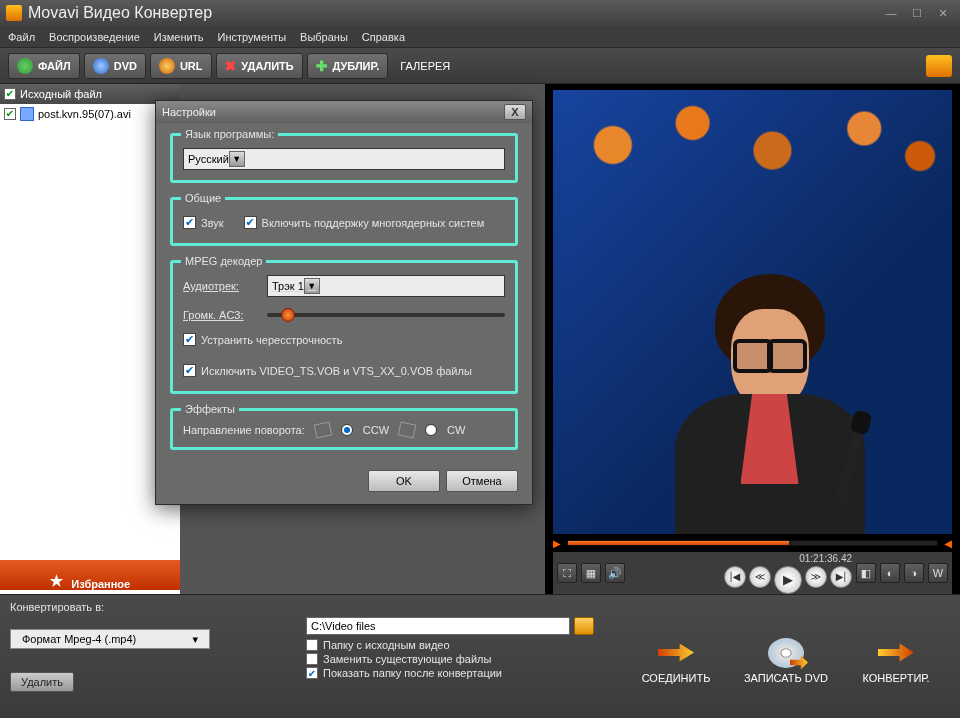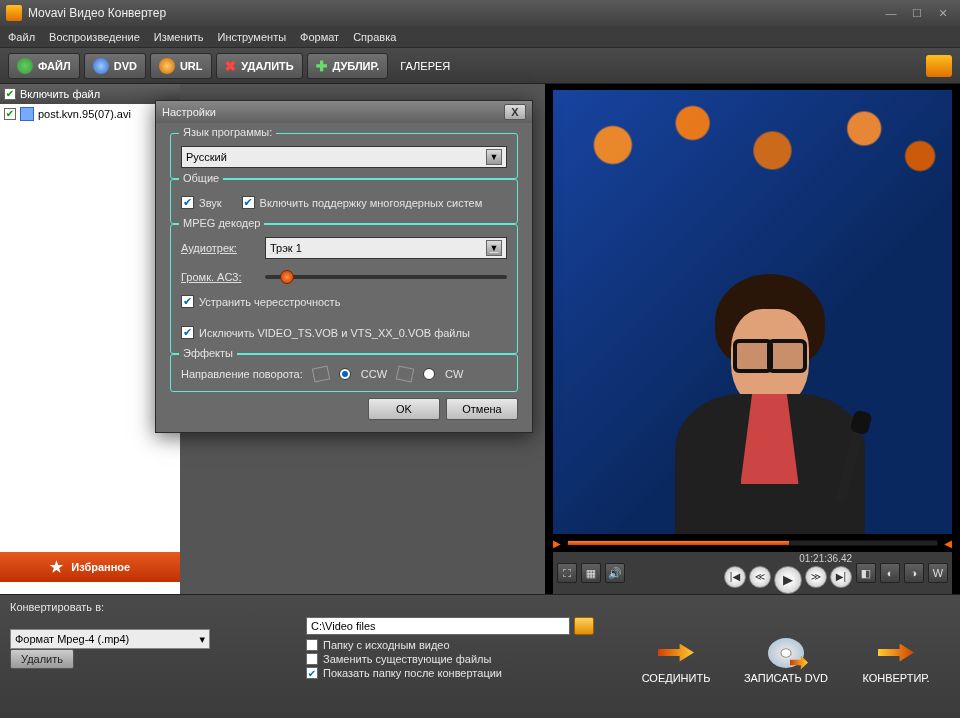--- a/index.html
+++ b/index.html
@@ -1,20 +1,20 @@
 <!DOCTYPE html>
 <html><head>
 <meta charset="utf-8">
 <style>
 * { margin: 0; padding: 0; box-sizing: border-box; font-family: Tahoma, Arial, sans-serif; font-size: 11px; }
 body { background: #3a3a3a; color: #ddd; width: 960px; height: 718px; overflow: hidden; position: relative; }
 
 .titlebar { height: 26px; background: linear-gradient(#5a5a5a,#404040); display: flex; align-items: center; padding: 0 6px; }
 .titlebar .logo { width: 16px; height: 16px; background: linear-gradient(#ffc020,#e07000); border-radius: 2px; margin-right: 6px; }
-.titlebar .title { flex: 1; color: #eee; font-size: 12px; }
+.titlebar .title { flex: 1; color: #eee; font-size: 16px; }
 .titlebar .winbtns { display: flex; gap: 4px; }
 .titlebar .winbtn { width: 22px; height: 16px; display: flex; align-items: center; justify-content: center; color: #aaa; cursor: pointer; }
 
 .menubar { height: 22px; background: #3c3c3c; display: flex; align-items: center; padding: 0 8px; gap: 14px; border-bottom: 1px solid #2a2a2a; }
 .menubar span { color: #e4e4e4; cursor: pointer; }
 
 .toolbar { height: 36px; background: linear-gradient(#4a4a4a,#3a3a3a); display: flex; align-items: center; padding: 0 8px; gap: 4px; border-bottom: 1px solid #222; }
 .tbtn { height: 26px; background: linear-gradient(#707070,#555); border: 1px solid #2a2a2a; border-radius: 3px; display: flex; align-items: center; padding: 0 8px; gap: 5px; color: #fff; cursor: pointer; font-weight: bold; }
 .tbtn .ic { width: 16px; height: 16px; border-radius: 50%; }
 .ic-add { background: radial-gradient(#6c6,#393); }
@@ -25,21 +25,21 @@
 .toolbar .spacer { flex: 1; }
 .toolbar .help { width: 26px; height: 22px; background: linear-gradient(#ffc020,#e07000); border-radius: 3px; }
 
 .maingrid { display: flex; height: 510px; }
 .leftcol { width: 180px; background: #fff; color: #000; display: flex; flex-direction: column; position: relative; }
 .listhdr { height: 20px; background: linear-gradient(#606060,#484848); color: #fff; display: flex; align-items: center; padding: 0 4px; gap: 4px; font-size: 11px; }
 .listhdr .chk, .filerow .chk { width: 12px; height: 12px; background: #fff; border: 1px solid #666; display: inline-flex; align-items: center; justify-content: center; color: #090; font-size: 10px; line-height: 1; }
 .filerow { height: 20px; display: flex; align-items: center; padding: 0 4px; gap: 4px; background: #fff; }
 .filerow .fi { width: 14px; height: 14px; background: #7af; border: 1px solid #36c; }
 .filerow span { color: #000; }
-.fav { position: absolute; bottom: 12px; left: 0; right: 0; height: 30px; background: linear-gradient(#e55a20,#c03000); display: flex; align-items: center; justify-content: center; gap: 8px; color: #fff; font-weight: bold; font-size: 13px; cursor: pointer; }
+.fav { position: absolute; bottom: 4px; left: 0; right: 0; height: 30px; background: linear-gradient(#e55a20,#c03000); display: flex; align-items: flex-end; justify-content: center; gap: 8px; color: #fff; font-weight: bold; font-size: 13px; cursor: pointer; }
 .fav::before { content: "★"; color: #fff; font-size: 15px; }
 
 .midcol { flex: 1; background: #555; }
 .rightcol { width: 415px; background: #000; position: relative; display: flex; flex-direction: column; padding: 6px 8px 0 8px; }
 .preview { flex: 1; background: linear-gradient(135deg,#1844a0 0%,#0a2860 60%); position: relative; overflow: hidden; }
 .preview .lights { position: absolute; top: 0; left: 0; right: 0; height: 110px; background:
   radial-gradient(circle at 15% 50%, #ff9020 0 18px, transparent 20px),
   radial-gradient(circle at 35% 30%, #ff8010 0 16px, transparent 18px),
   radial-gradient(circle at 55% 55%, #e07010 0 18px, transparent 20px),
   radial-gradient(circle at 78% 35%, #ff9030 0 16px, transparent 18px),
@@ -64,21 +64,21 @@
 .pctrl .gbtn { width: 20px; height: 20px; border: 1px solid #222; background: linear-gradient(#606060,#404040); border-radius: 2px; display: flex; align-items: center; justify-content: center; color: #ddd; font-size: 11px; cursor: pointer; }
 .pctrl .center { flex: 1; display: flex; flex-direction: column; align-items: flex-end; }
 .pctrl .time { font-size: 10px; color: #ccc; margin-bottom: 2px; }
 .pctrl .transport { display: flex; gap: 3px; }
 .cbtn { width: 22px; height: 22px; border-radius: 50%; background: radial-gradient(#f4f4f4 30%,#bbb); border: 1px solid #888; display: flex; align-items: center; justify-content: center; color: #333; cursor: pointer; font-size: 10px; }
 .cbtn.play { width: 28px; height: 28px; font-size: 13px; }
 
 .bottom { background: linear-gradient(#4a4a4a,#3a3a3a); display: flex; height: 132px; border-top: 1px solid #222; }
 .bcol1 { width: 300px; padding: 6px 10px; }
 .convlbl { color: #e4e4e4; margin-bottom: 16px; display: block; }
-.fmtselect { width: 200px; height: 20px; background: #ececec; border: 1px solid #888; color: #000; padding: 0 4px; display: flex; align-items: center; justify-content: space-between; cursor: pointer; margin-bottom: 0; }
+.fmtselect { width: 200px; height: 20px; background: #ececec; border: 1px solid #888; color: #000; padding: 0 11px; display: flex; align-items: center; justify-content: space-between; cursor: pointer; margin-bottom: 23px; }
 .smbtn { height: 20px; padding: 0 10px; background: linear-gradient(#ccc,#999); border: 1px solid #555; border-radius: 2px; color: #222; cursor: pointer; display: inline-flex; align-items: center; }
 .bcol2 { width: 300px; padding: 22px 6px 6px 6px; }
 .path { display: flex; gap: 4px; margin-bottom: 4px; }
 .path .inp { flex: 1; height: 18px; background: #fff; border: 1px solid #666; color: #000; padding: 0 4px; display: flex; align-items: center; }
 .path .fold { width: 20px; height: 18px; background: linear-gradient(#ffd060,#e09000); border: 1px solid #a06000; border-radius: 2px; cursor: pointer; }
 .optrow { display: flex; align-items: center; gap: 5px; margin-top: 2px; color: #e4e4e4; }
 .optrow .cb { width: 12px; height: 12px; background: #fff; border: 1px solid #666; display: inline-flex; align-items: center; justify-content: center; color: #06c; font-size: 10px; }
 .bcol3 { flex: 1; display: flex; align-items: center; justify-content: flex-end; gap: 10px; padding-right: 14px; }
 .bigbtn { width: 100px; height: 70px; display: flex; flex-direction: column; align-items: center; justify-content: center; gap: 4px; color: #fff; cursor: pointer; }
 .bigbtn .bi { width: 36px; height: 30px; position: relative; }
@@ -90,23 +90,23 @@
 .status { height: 20px; background: #2c2c2c; border-top: 1px solid #111; display: flex; align-items: center; padding: 0 8px; color: #ccc; font-size: 11px; }
 .status .mid { flex: 1; text-align: center; }
 .status .r { margin-left: 4px; }
 
 
 .dialog { position: absolute; left: 155px; top: 100px; width: 378px; background: #6a6a6a; border: 1px solid #2a2a2a; box-shadow: 0 4px 20px rgba(0,0,0,.6); }
 .dlg-title { height: 22px; background: linear-gradient(#888,#606060); display: flex; align-items: center; padding: 0 6px; }
 .dlg-title span { flex: 1; color: #eee; }
 .dlg-title .x { width: 22px; height: 16px; background: linear-gradient(#ddd,#aaa); border: 1px solid #555; border-radius: 2px; display: flex; align-items: center; justify-content: center; color: #333; cursor: pointer; font-weight: bold; }
 .dlg-body { padding: 10px 14px 6px 14px; }
-.gbox { border: 1px solid #5eead4; border-radius: 3px; padding: 12px 10px 10px 10px; position: relative; }
+.gbox { border: 3px solid #5eead4; border-radius: 3px; padding: 12px 10px 10px 10px; margin-bottom: 14px; position: relative; }
 .gbox > .lg { position: absolute; top: -8px; left: 8px; background: #6a6a6a; padding: 0 4px; color: #e4e4e4; }
-.sel { width: 100%; height: 22px; background: #ececec; border: 1px solid #333; display: flex; align-items: center; justify-content: space-between; padding: 8px 4px; color: #000; cursor: pointer; gap: 16px; }
+.sel { width: 100%; height: 22px; background: #ececec; border: 1px solid #333; display: flex; align-items: center; padding: 8px 4px; color: #000; cursor: pointer; }
 .sel .ar { width: 16px; height: 16px; background: linear-gradient(#ddd,#999); border: 1px solid #666; display: flex; align-items: center; justify-content: center; font-size: 9px; }
 .chkrow { display: flex; align-items: center; gap: 5px; color: #e4e4e4; margin: 4px 0; }
 .chkrow .cb { width: 13px; height: 13px; background: #fff; border: 1px solid #444; display: inline-flex; align-items: center; justify-content: center; color: #06c; font-size: 11px; cursor: pointer; }
 .frow { display: flex; align-items: center; gap: 8px; margin-bottom: 12px; text-decoration: underline; }
 .frow label { color: #e4e4e4; width: 76px; }
 .slider { flex: 1; height: 4px; background: #333; border-radius: 2px; position: relative; }
 .slider .th { position: absolute; left: 6%; top: -5px; width: 14px; height: 14px; background: radial-gradient(#ff9040,#c03000); border-radius: 50%; border: 1px solid #802000; cursor: pointer; }
 .radrow { display: flex; align-items: center; gap: 10px; color: #e4e4e4; }
 .radrow label { width: auto; }
 .rad { width: 12px; height: 12px; border-radius: 50%; border: 1px solid #333; background: #fff; display: inline-flex; align-items: center; justify-content: center; cursor: pointer; }
@@ -126,21 +126,21 @@
     <div class="winbtn">☐</div>
     <div class="winbtn">✕</div>
   </div>
 </div>
 
 <div class="menubar">
   <span>Файл</span>
   <span>Воспроизведение</span>
   <span>Изменить</span>
   <span>Инструменты</span>
-  <span>Формат</span>
+  <span>Выбраны</span>
   <span>Справка</span>
 </div>
 
 <div class="toolbar">
   <div class="tbtn">
       <div class="ic ic-add"></div>
       <span>ФАЙЛ</span>
     </div>
   <div class="tbtn">
       <div class="ic ic-dvd"></div>
@@ -162,21 +162,21 @@
       <span>ГАЛЕРЕЯ</span>
     </div>
   <div class="spacer"></div>
   <div class="help"></div>
 </div>
 
 <div class="maingrid">
   <div class="leftcol">
     <div class="listhdr">
       <span class="chk">✔</span>
-      <span>Включить файл</span>
+      <span>Исходный файл</span>
     </div>
     <div class="filerow">
       <span class="chk">✔</span>
       <span class="fi"></span>
       <span>post.kvn.95(07).avi</span>
     </div>
     <div class="fav">
         <span>Избранное</span>
       </div>
   </div>

